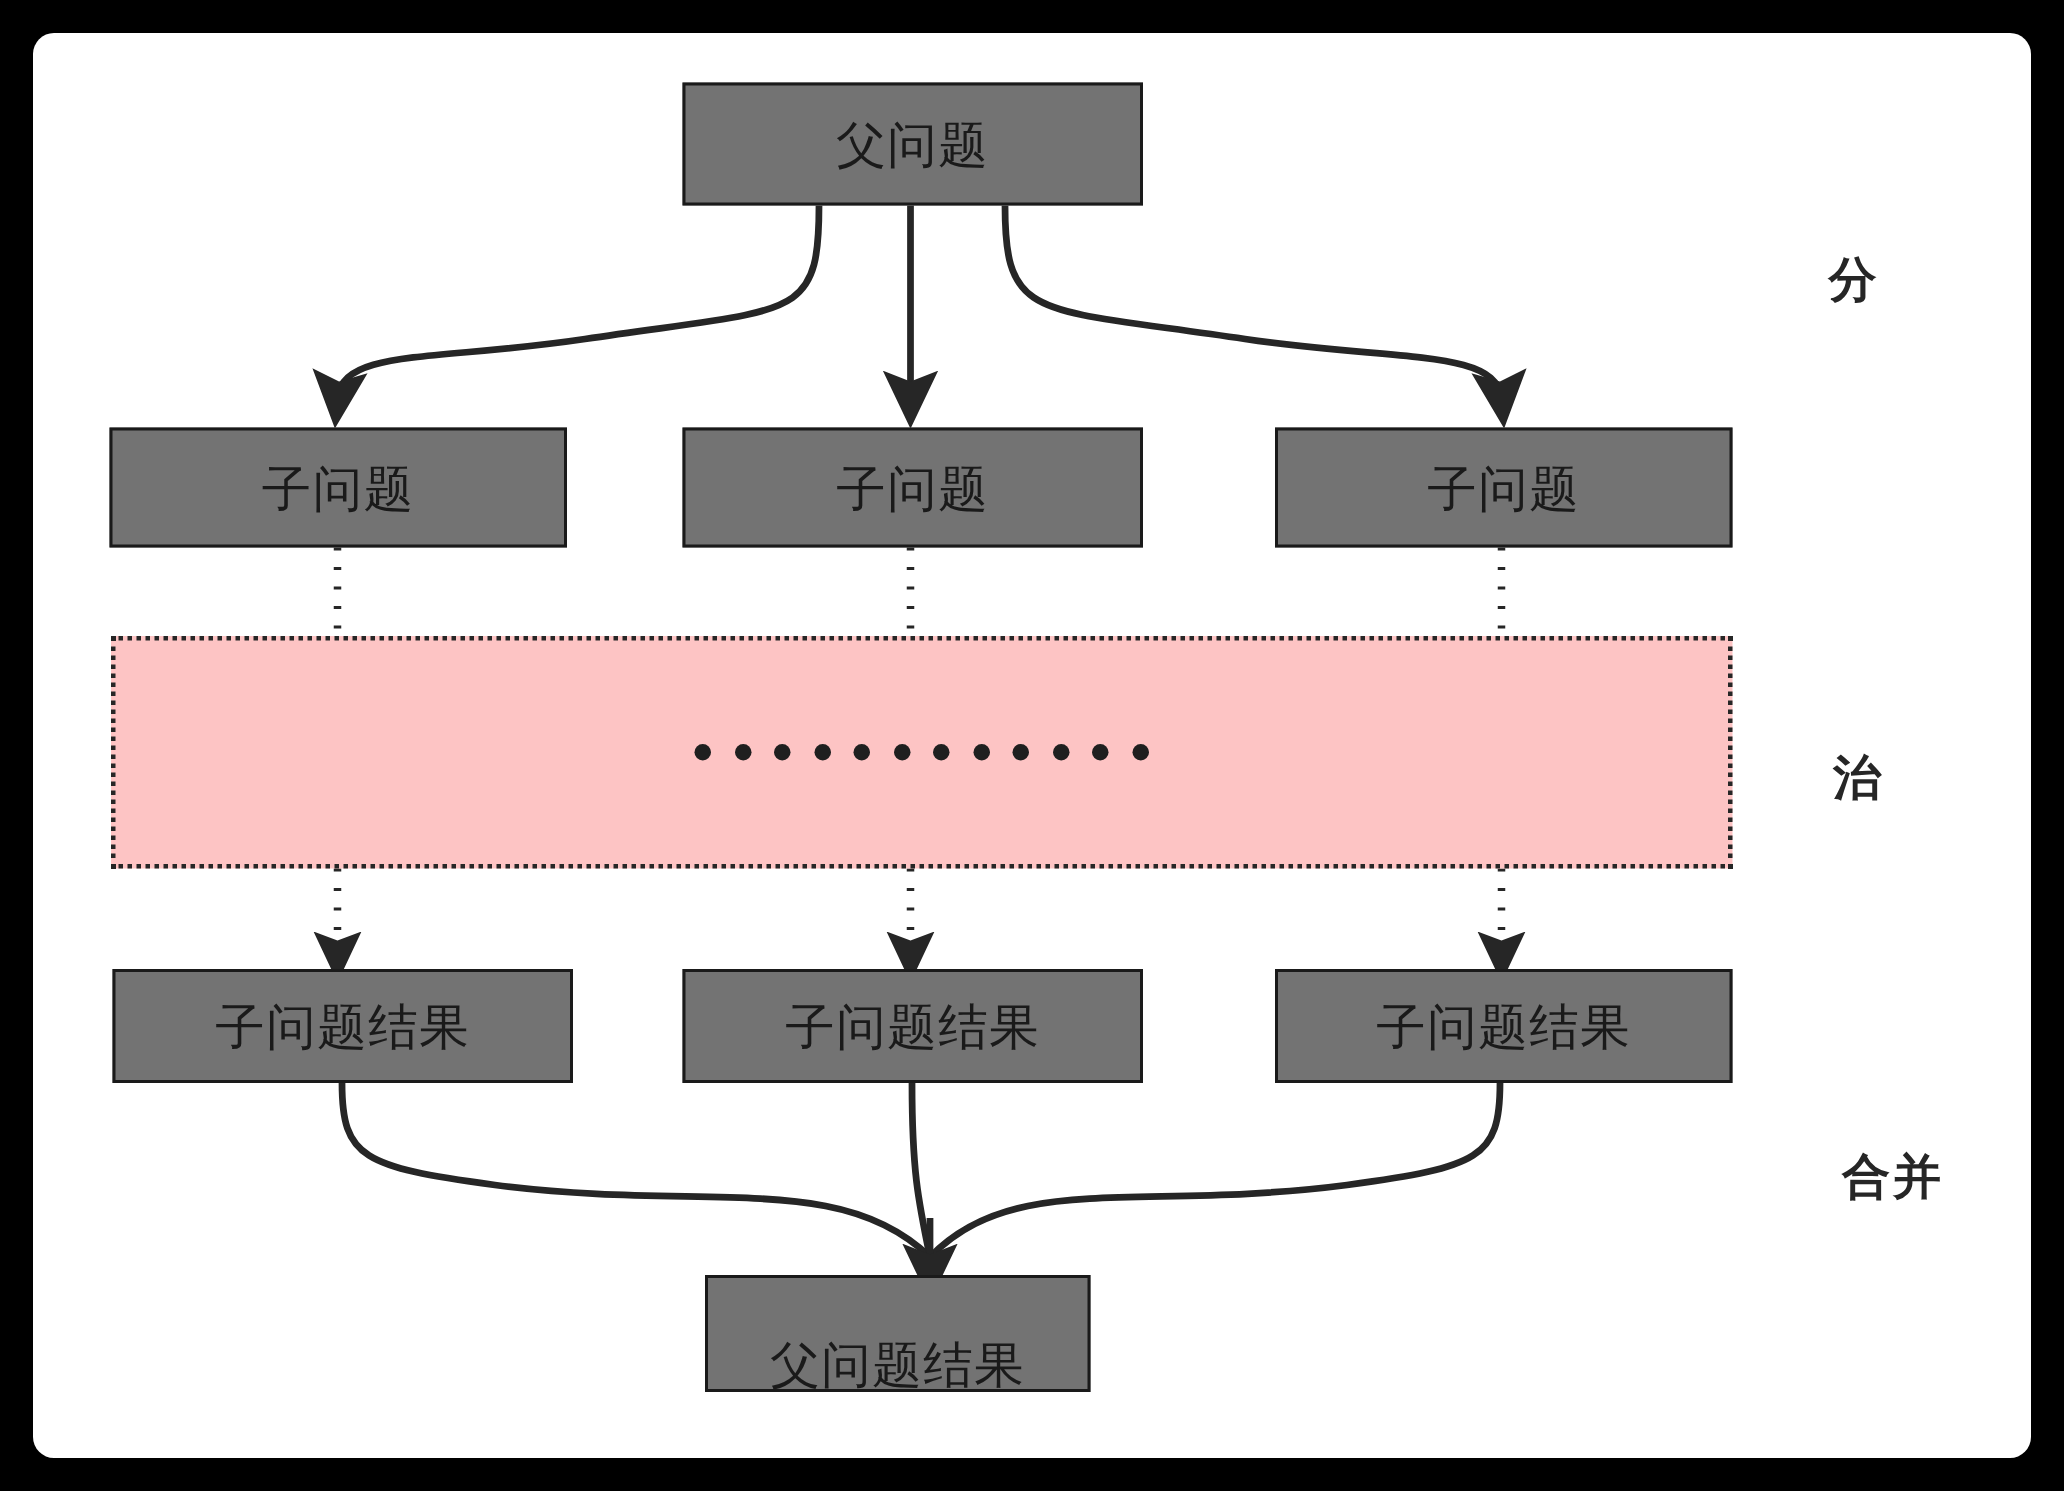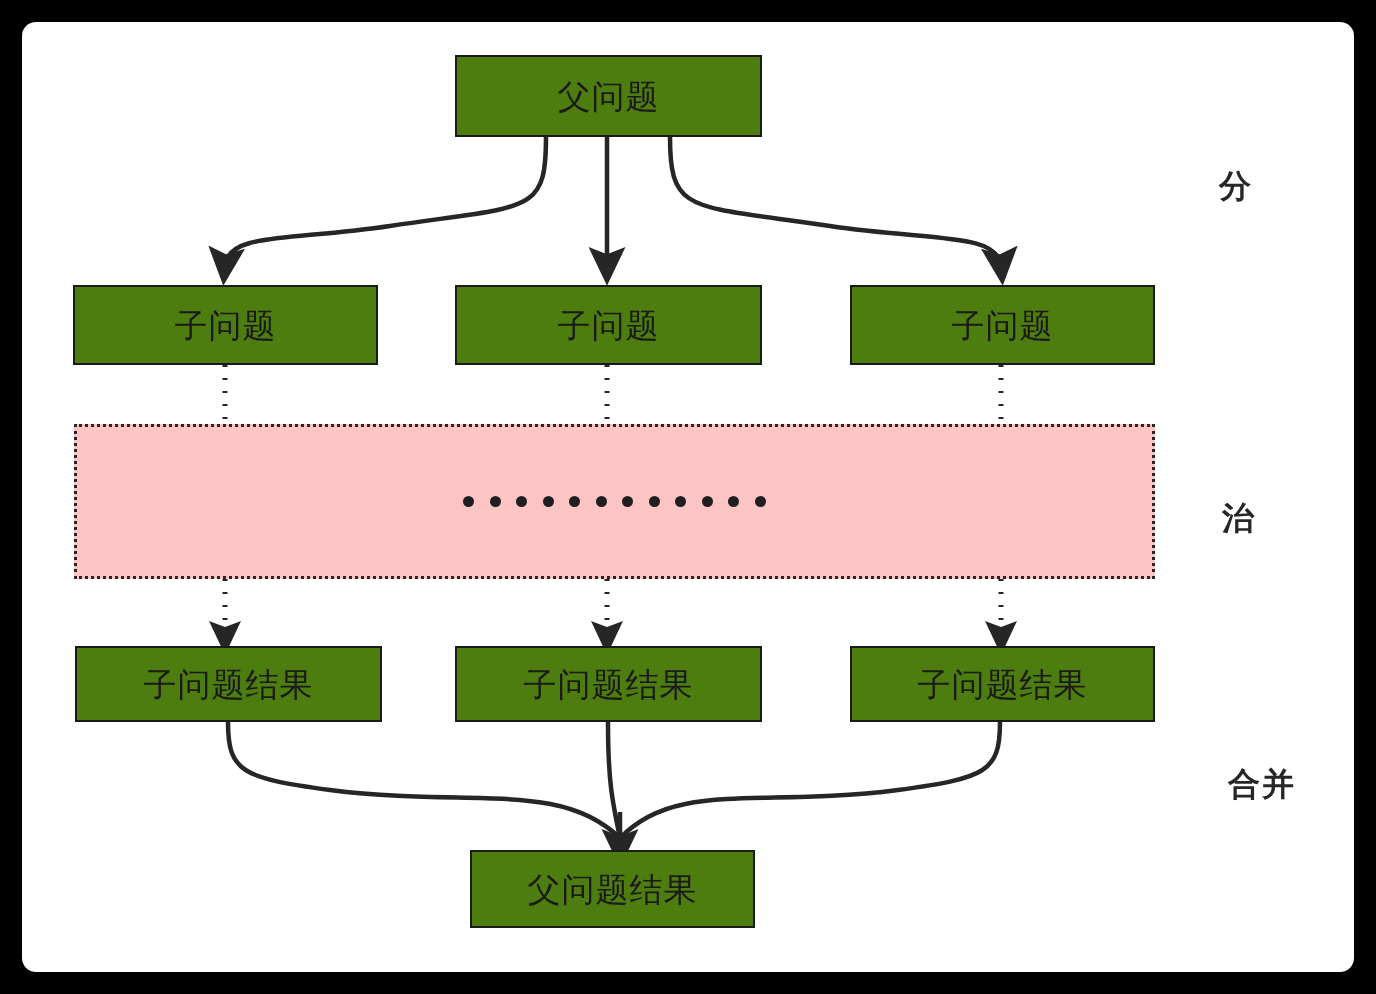--- a/index.html
+++ b/index.html
@@ -34,21 +34,21 @@
     left: 0;
     top: 0;
     width: 1376px;
     height: 994px;
     pointer-events: none;
   }
   .node {
     position: absolute;
     box-sizing: border-box;
     border: 2.5px solid #1a1a1a;
-    background: #4d7c0f;
+    background: #737373;
     display: flex;
     align-items: center;
     justify-content: center;
     color: #1a1a1a;
     font-size: 33px;
     letter-spacing: 1px;
     line-height: 1;
     white-space: nowrap;
   }
   .node-label {
@@ -160,21 +160,21 @@
   <div class="node" style="left:75px; top:646px; width:307px; height:76px;">
     <span class="node-label">子问题结果</span>
   </div>
   <div class="node" style="left:455px; top:646px; width:307px; height:76px;">
     <span class="node-label">子问题结果</span>
   </div>
   <div class="node" style="left:850px; top:646px; width:305px; height:76px;">
     <span class="node-label">子问题结果</span>
   </div>
 
-  <div class="node" style="left:470px; top:850px; width:285px; height:78px;">
+  <div class="node" style="left:470px; top:850px; width:257px; height:78px;align-items:flex-end;">
     <span class="node-label">父问题结果</span>
   </div>
 
   <div class="phase-label" style="left:1219px; top:165px;">分</div>
   <div class="phase-label" style="left:1222px; top:497px;">治</div>
   <div class="phase-label" style="left:1228px; top:763px;">合并</div>
 
 </div>
 
 </body></html>

